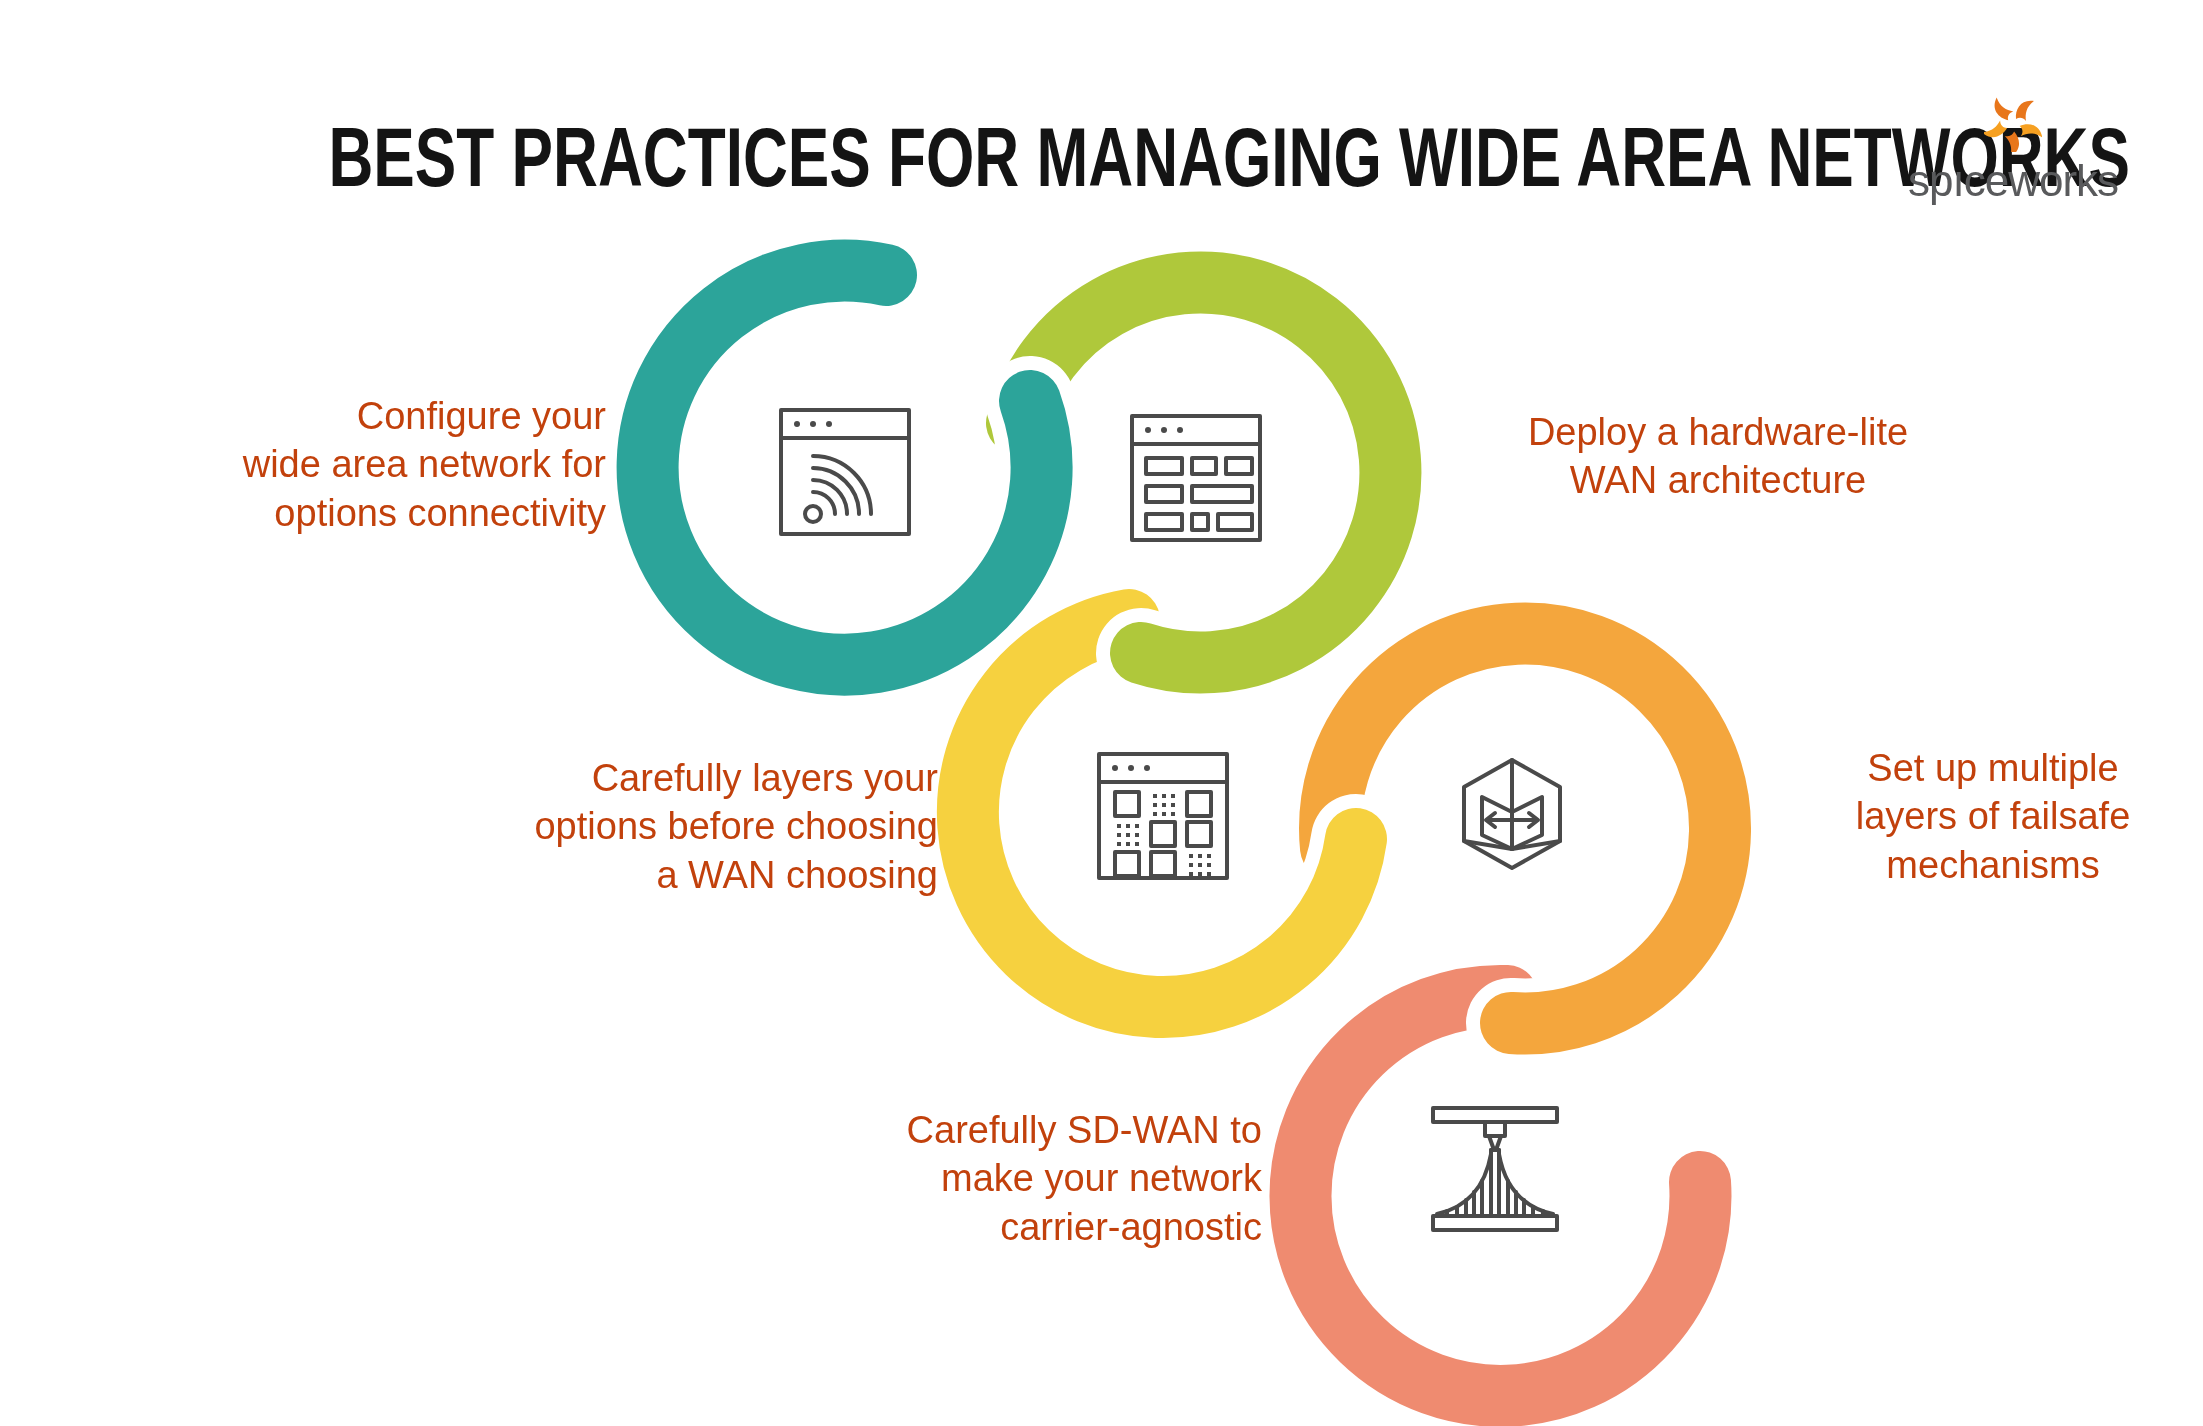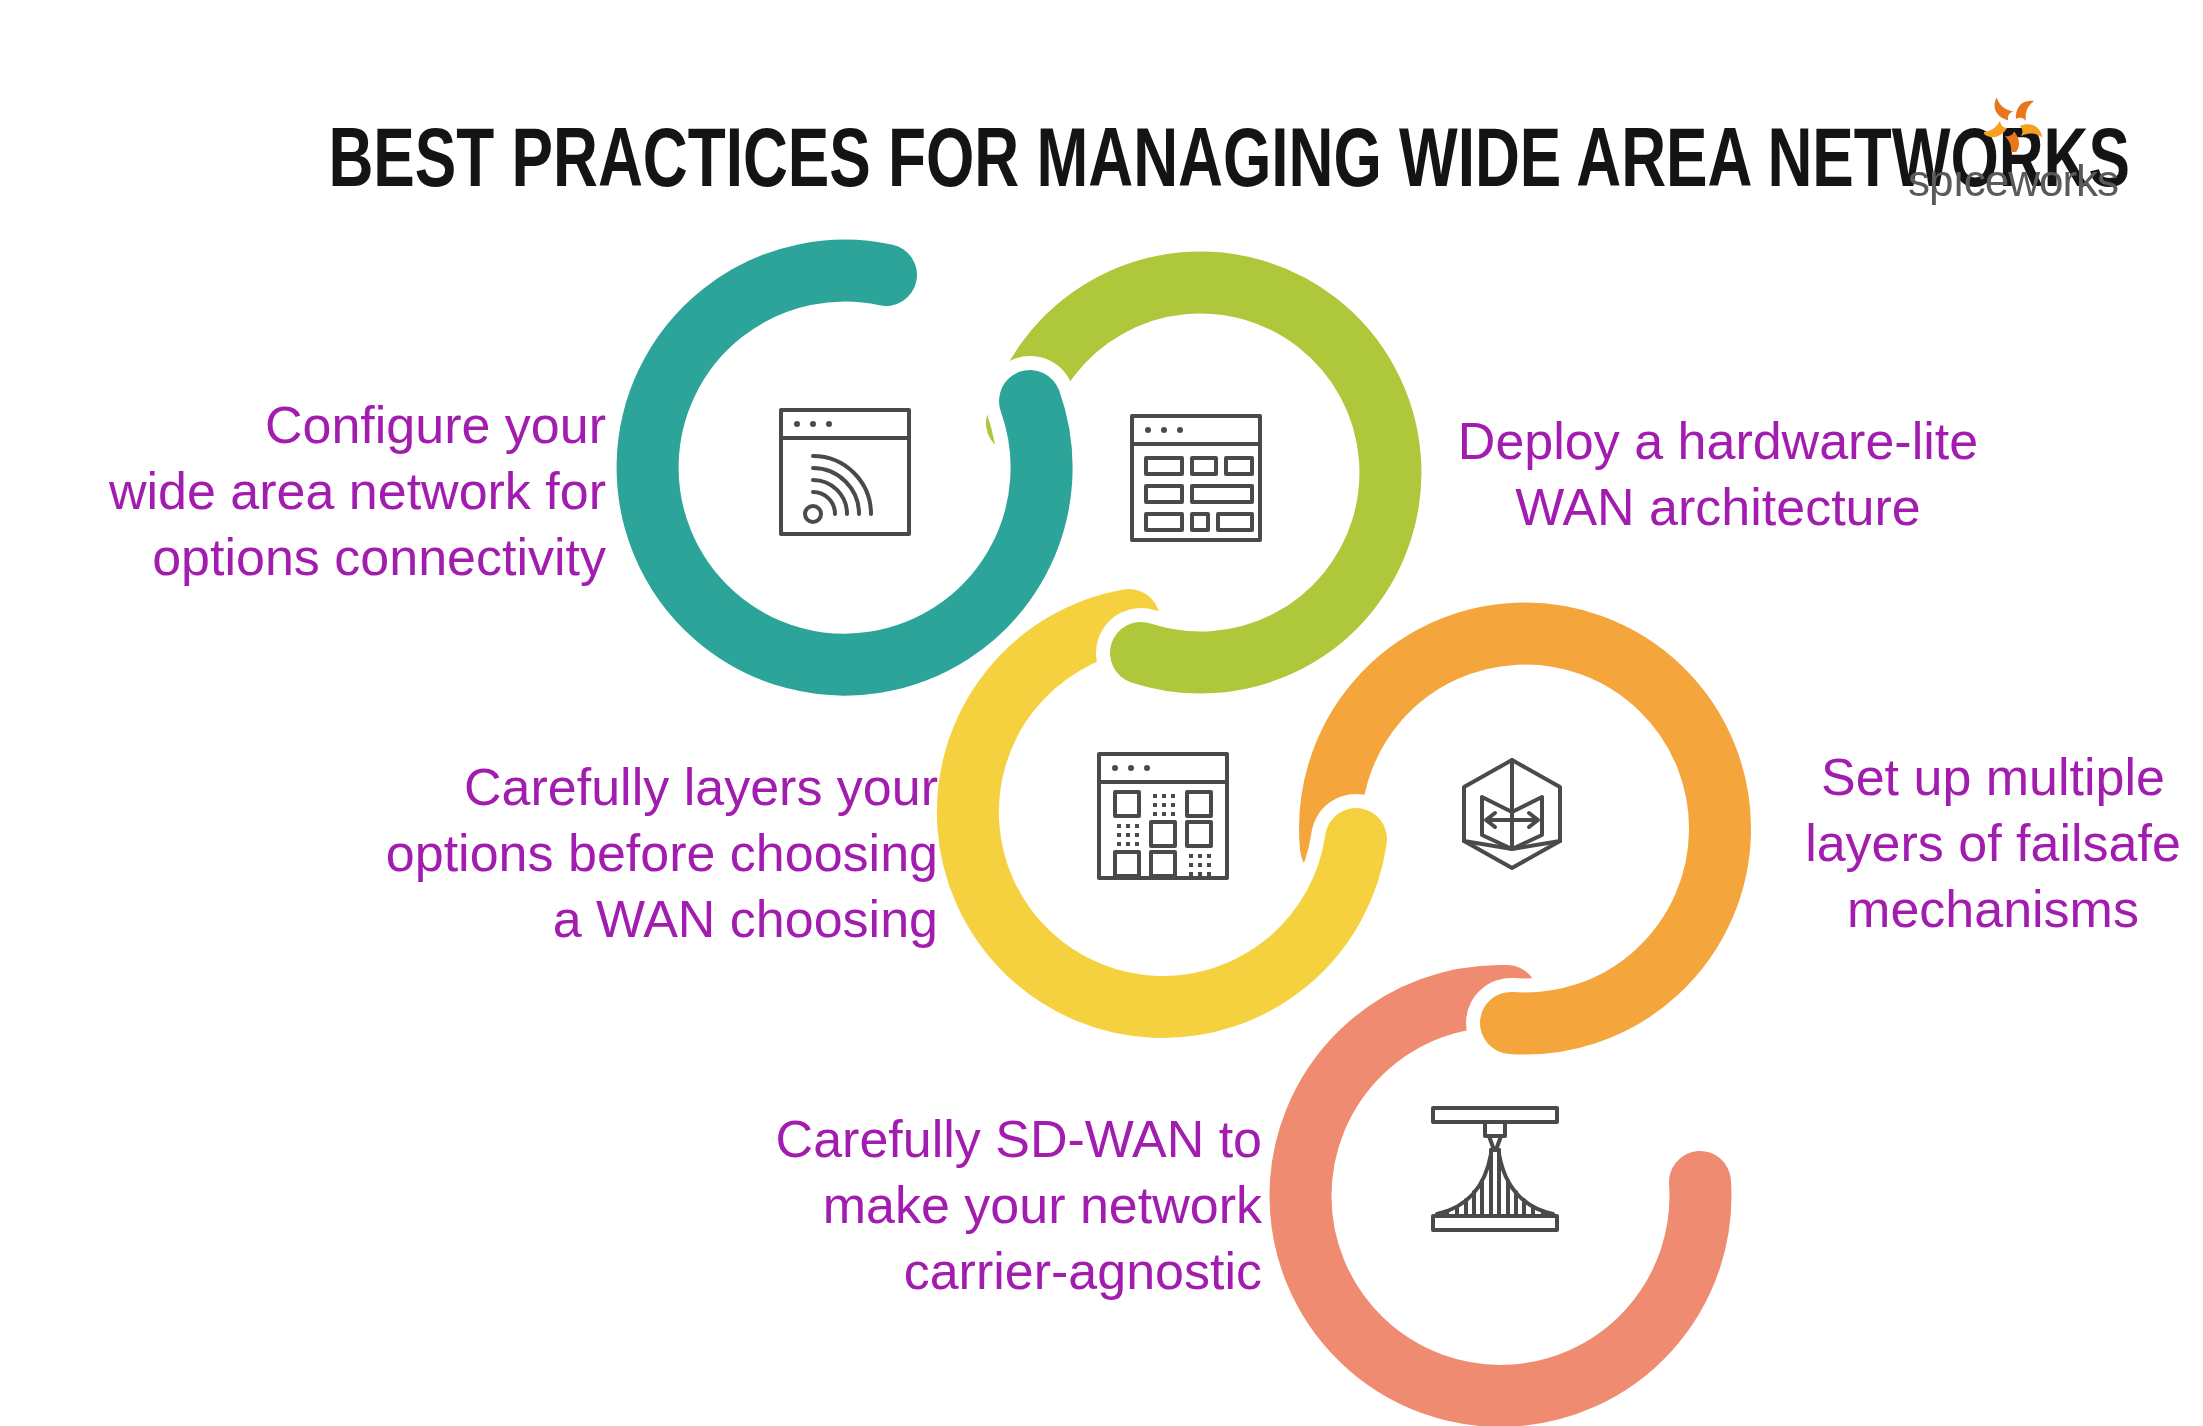--- a/index.html
+++ b/index.html
@@ -3,21 +3,21 @@
 <meta charset="utf-8">
 <style>
   html,body{margin:0;padding:0;background:#ffffff;}
   .canvas{position:relative;width:2203px;height:1426px;background:#ffffff;overflow:hidden;
           font-family:"Liberation Sans", sans-serif;}
   .title-wrap{position:absolute;left:12px;top:92px;width:2203px;text-align:center;margin-top:17px;}
   .title-text{display:inline-block;font-size:84px;font-weight:bold;color:#141414;
               white-space:nowrap;transform:scaleX(0.74);letter-spacing:0px;}
   .logo{position:absolute;left:1908px;top:94px;display:flex;align-items:center;gap:10px;flex-direction:column;}
   .logo-text{font-size:44px;color:#595a5c;letter-spacing:-1px;margin-top:-6px;}
-  .label{position:absolute;font-size:52px;line-height:1.27;color:#a21caf;}
+  .label{position:absolute;font-size:38px;line-height:1.27;color:#c2410c;}
   .label span{display:block;}
   .r{text-align:right;}
   .l{text-align:center;}
   #label1{left:10px;top:392px;width:596px;}
   #label2{left:1408px;top:408px;width:620px;}
   #label3{left:290px;top:754px;width:648px;}
   #label4{left:1733px;top:744px;width:520px;}
   #label5{left:612px;top:1106px;width:650px;}
   svg.diagram{position:absolute;left:0;top:0;}
   .casing{fill:none;stroke:#ffffff;stroke-width:90;stroke-linecap:round;}

